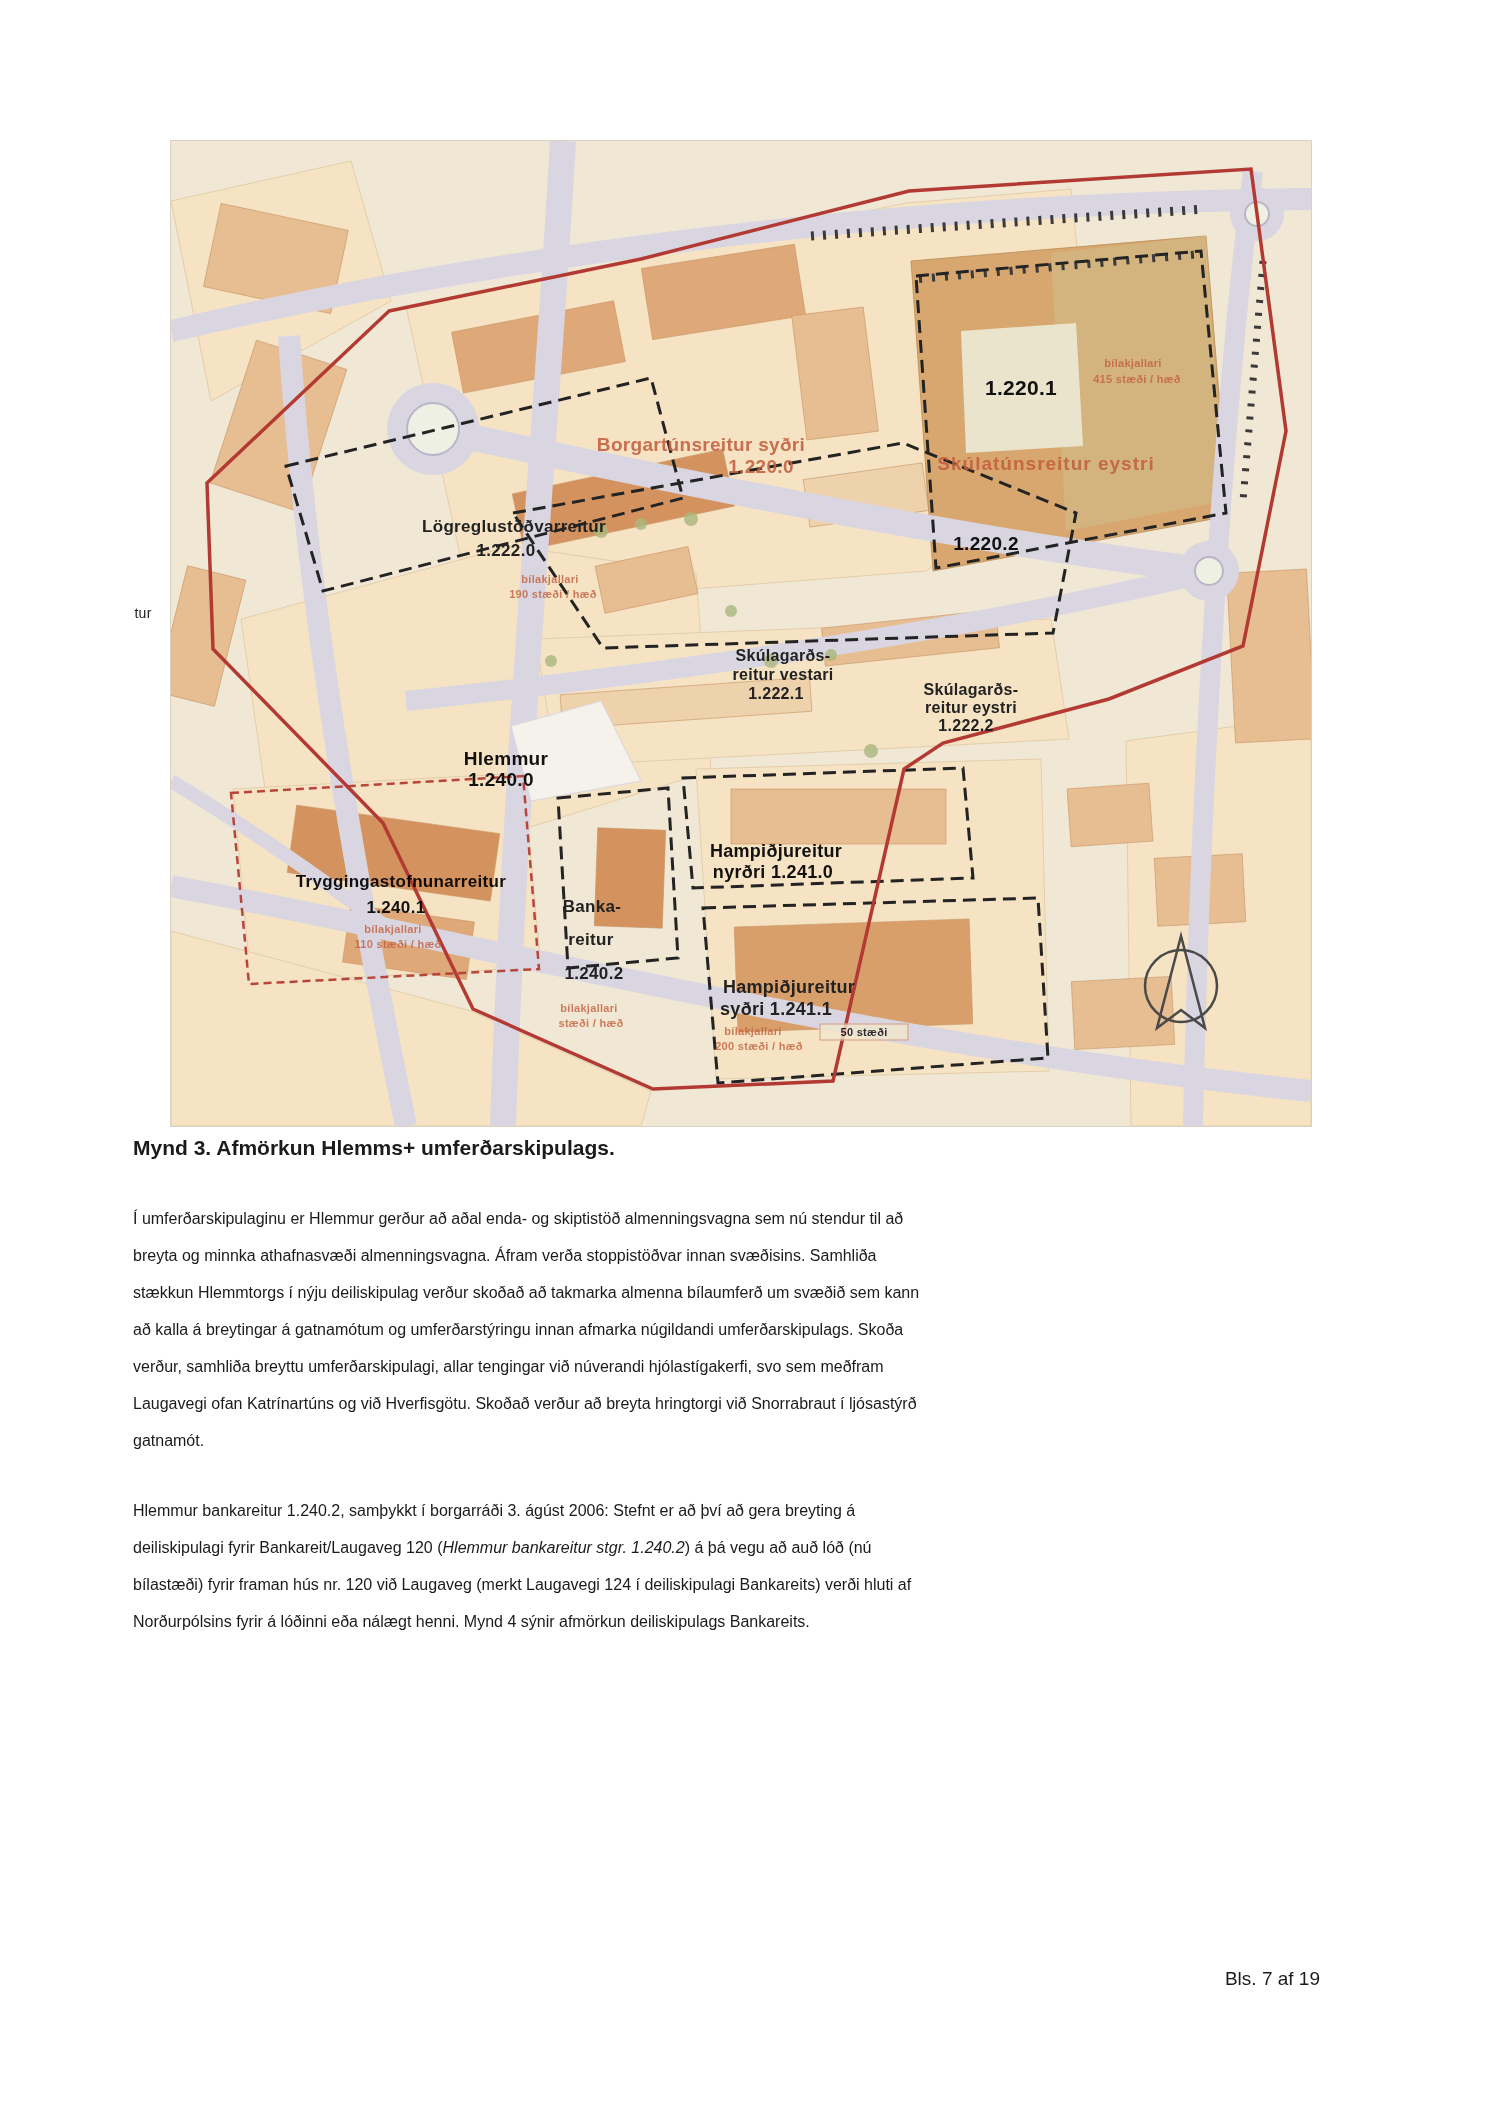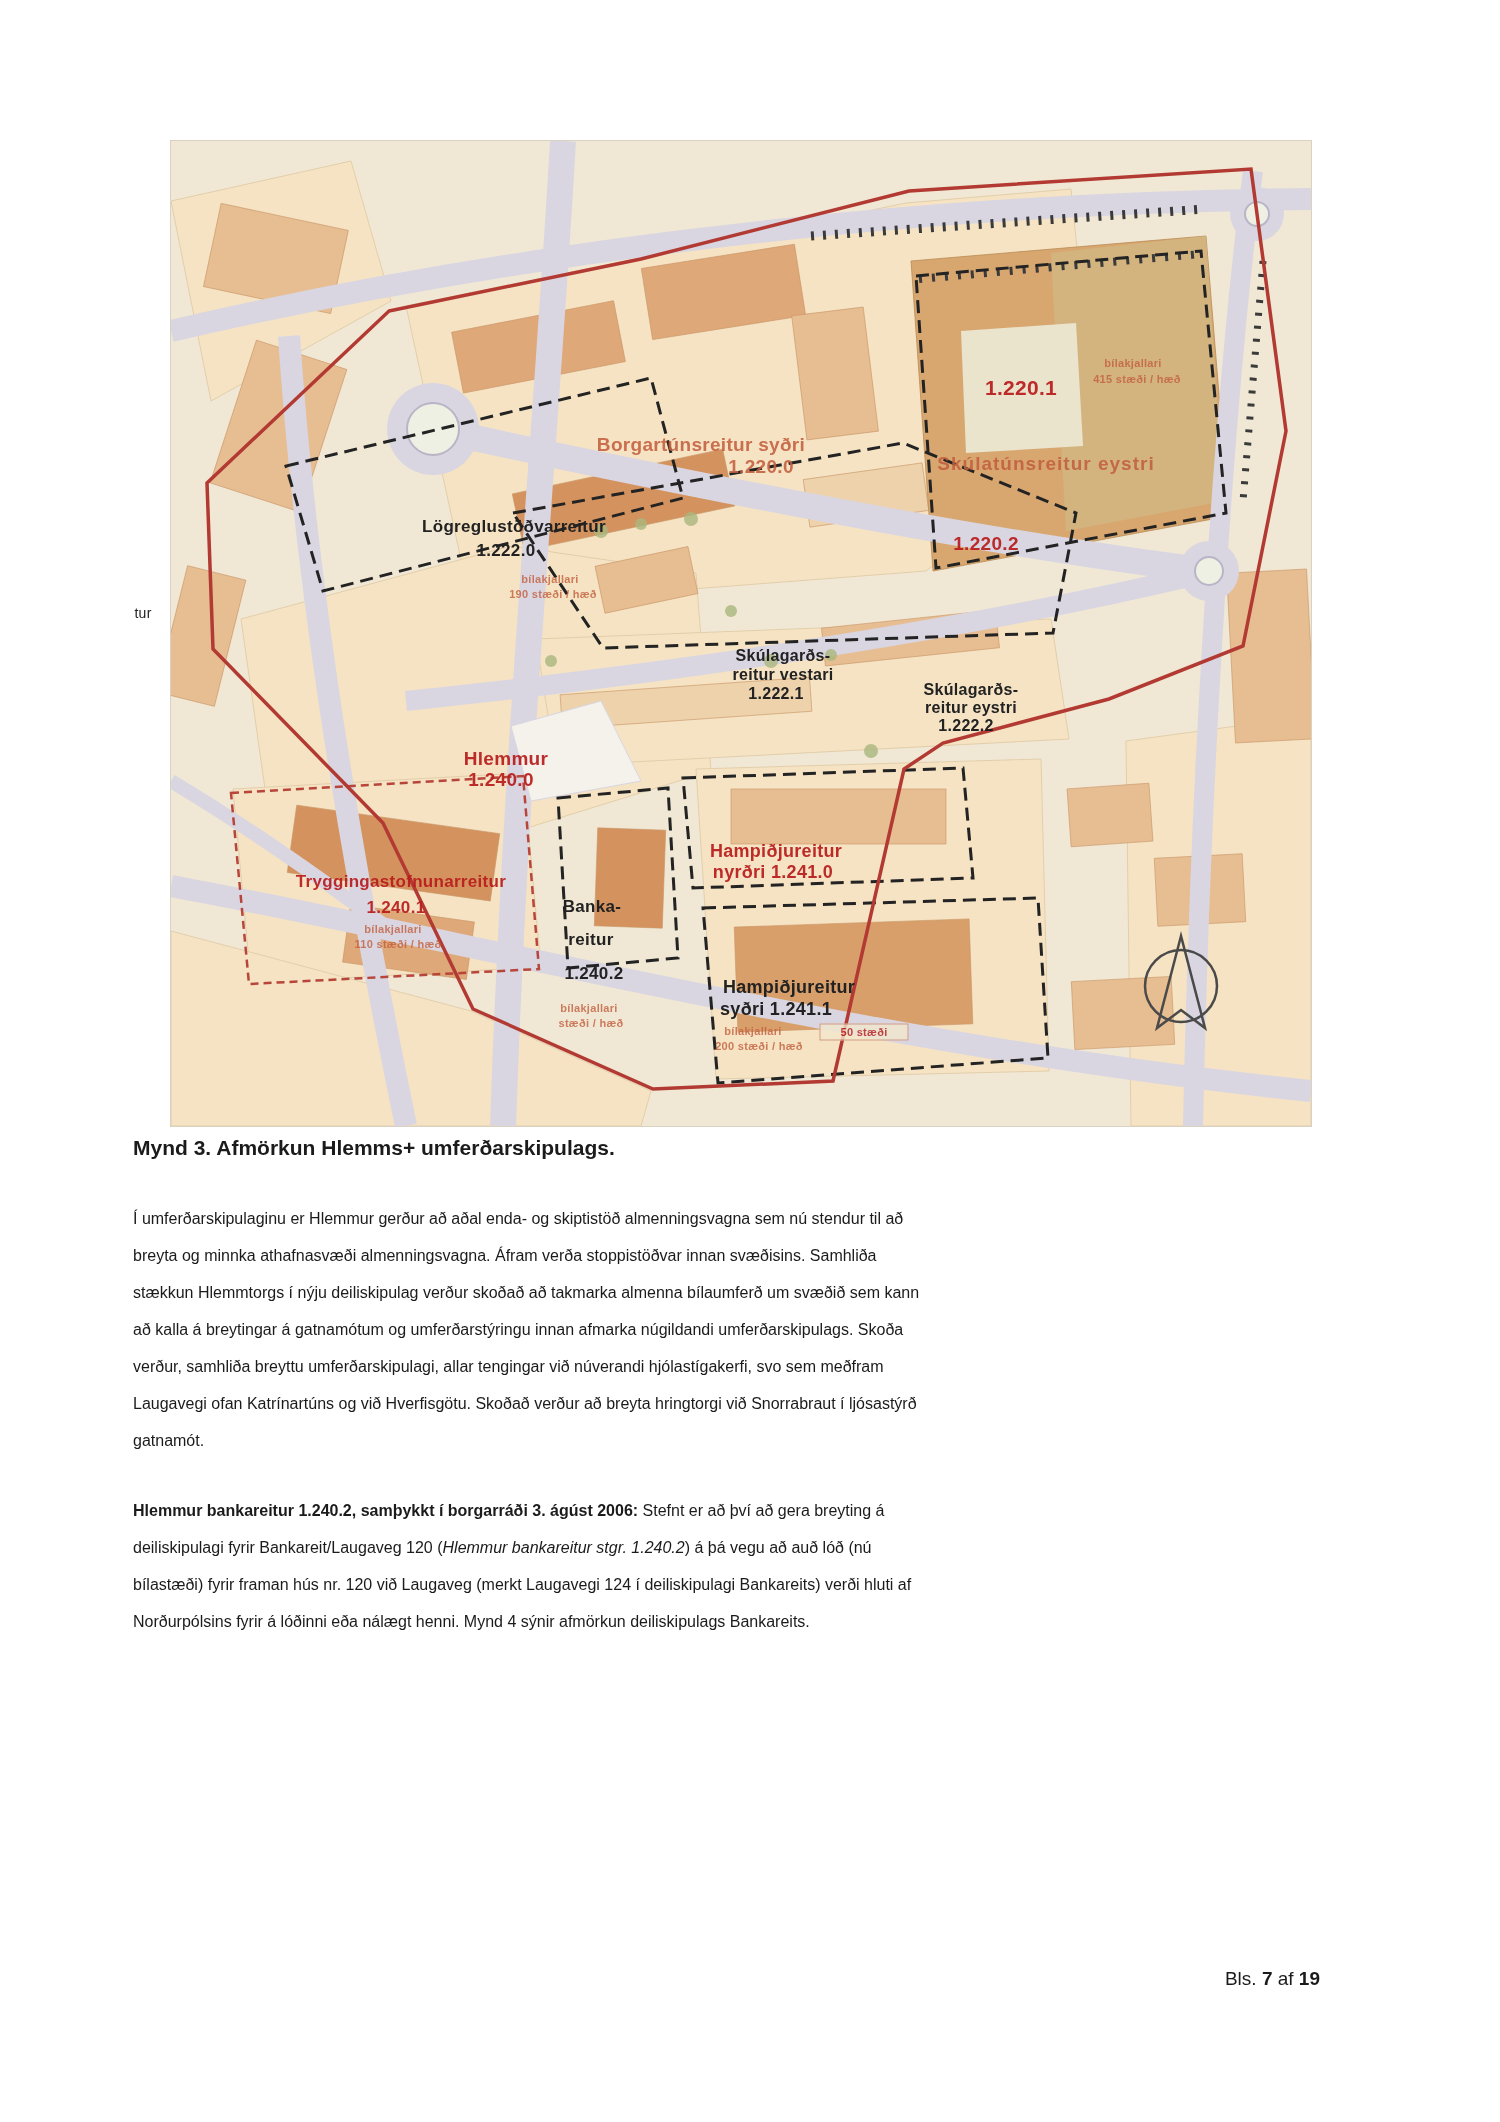--- a/index.html
+++ b/index.html
@@ -5,37 +5,37 @@
   html,body{margin:0;padding:0;background:#ffffff;}
   .page{position:relative;width:1500px;height:2122px;background:#ffffff;overflow:hidden;
         font-family:"Liberation Sans",sans-serif;color:#1b1b1b;}
 
   
   .map-figure{position:absolute;left:170px;top:140px;width:1140px;height:985px;
               background:#f0e8d4;border:1px solid #d9d2c2;}
   .map-figure svg{position:absolute;left:0;top:0;}
   .ml{position:absolute;transform:translate(-50%,-50%);white-space:nowrap;
       font-weight:700;line-height:1;letter-spacing:.3px;}
-  .red{color:#b91c1c;opacity:.92}
+  .red{color:#000000;opacity:.92}
   .org{color:#c35f3e;opacity:.88}
   .blk{color:#222222}
   .s11{font-size:11px;opacity:.8}
   .s14{font-size:14px;font-weight:400}
   .s16{font-size:16px}
   .s17{font-size:17px}
   .s18{font-size:18px}
   .s19{font-size:19px}
   .s21{font-size:21px}
   .box{background:#f3e7cd;border:1px solid #c98a74;padding:2px 20px;}
 
   
   .caption{position:absolute;left:133px;top:1136px;font-size:21px;font-weight:700;}
   .para{position:absolute;left:133px;font-size:16px;line-height:37px;}
   .para .line{white-space:nowrap;height:37px;}
-  .b{font-weight:700}
+  .b{font-weight:400}
   .i{font-style:italic}
   .footer{position:absolute;right:180px;top:1968px;font-size:19px;}
 </style>
 </head>
 <body>
 
 <div class="page">
 
   <div class="map-figure">
     <svg width="1140" height="985" viewBox="0 0 1140 985">

